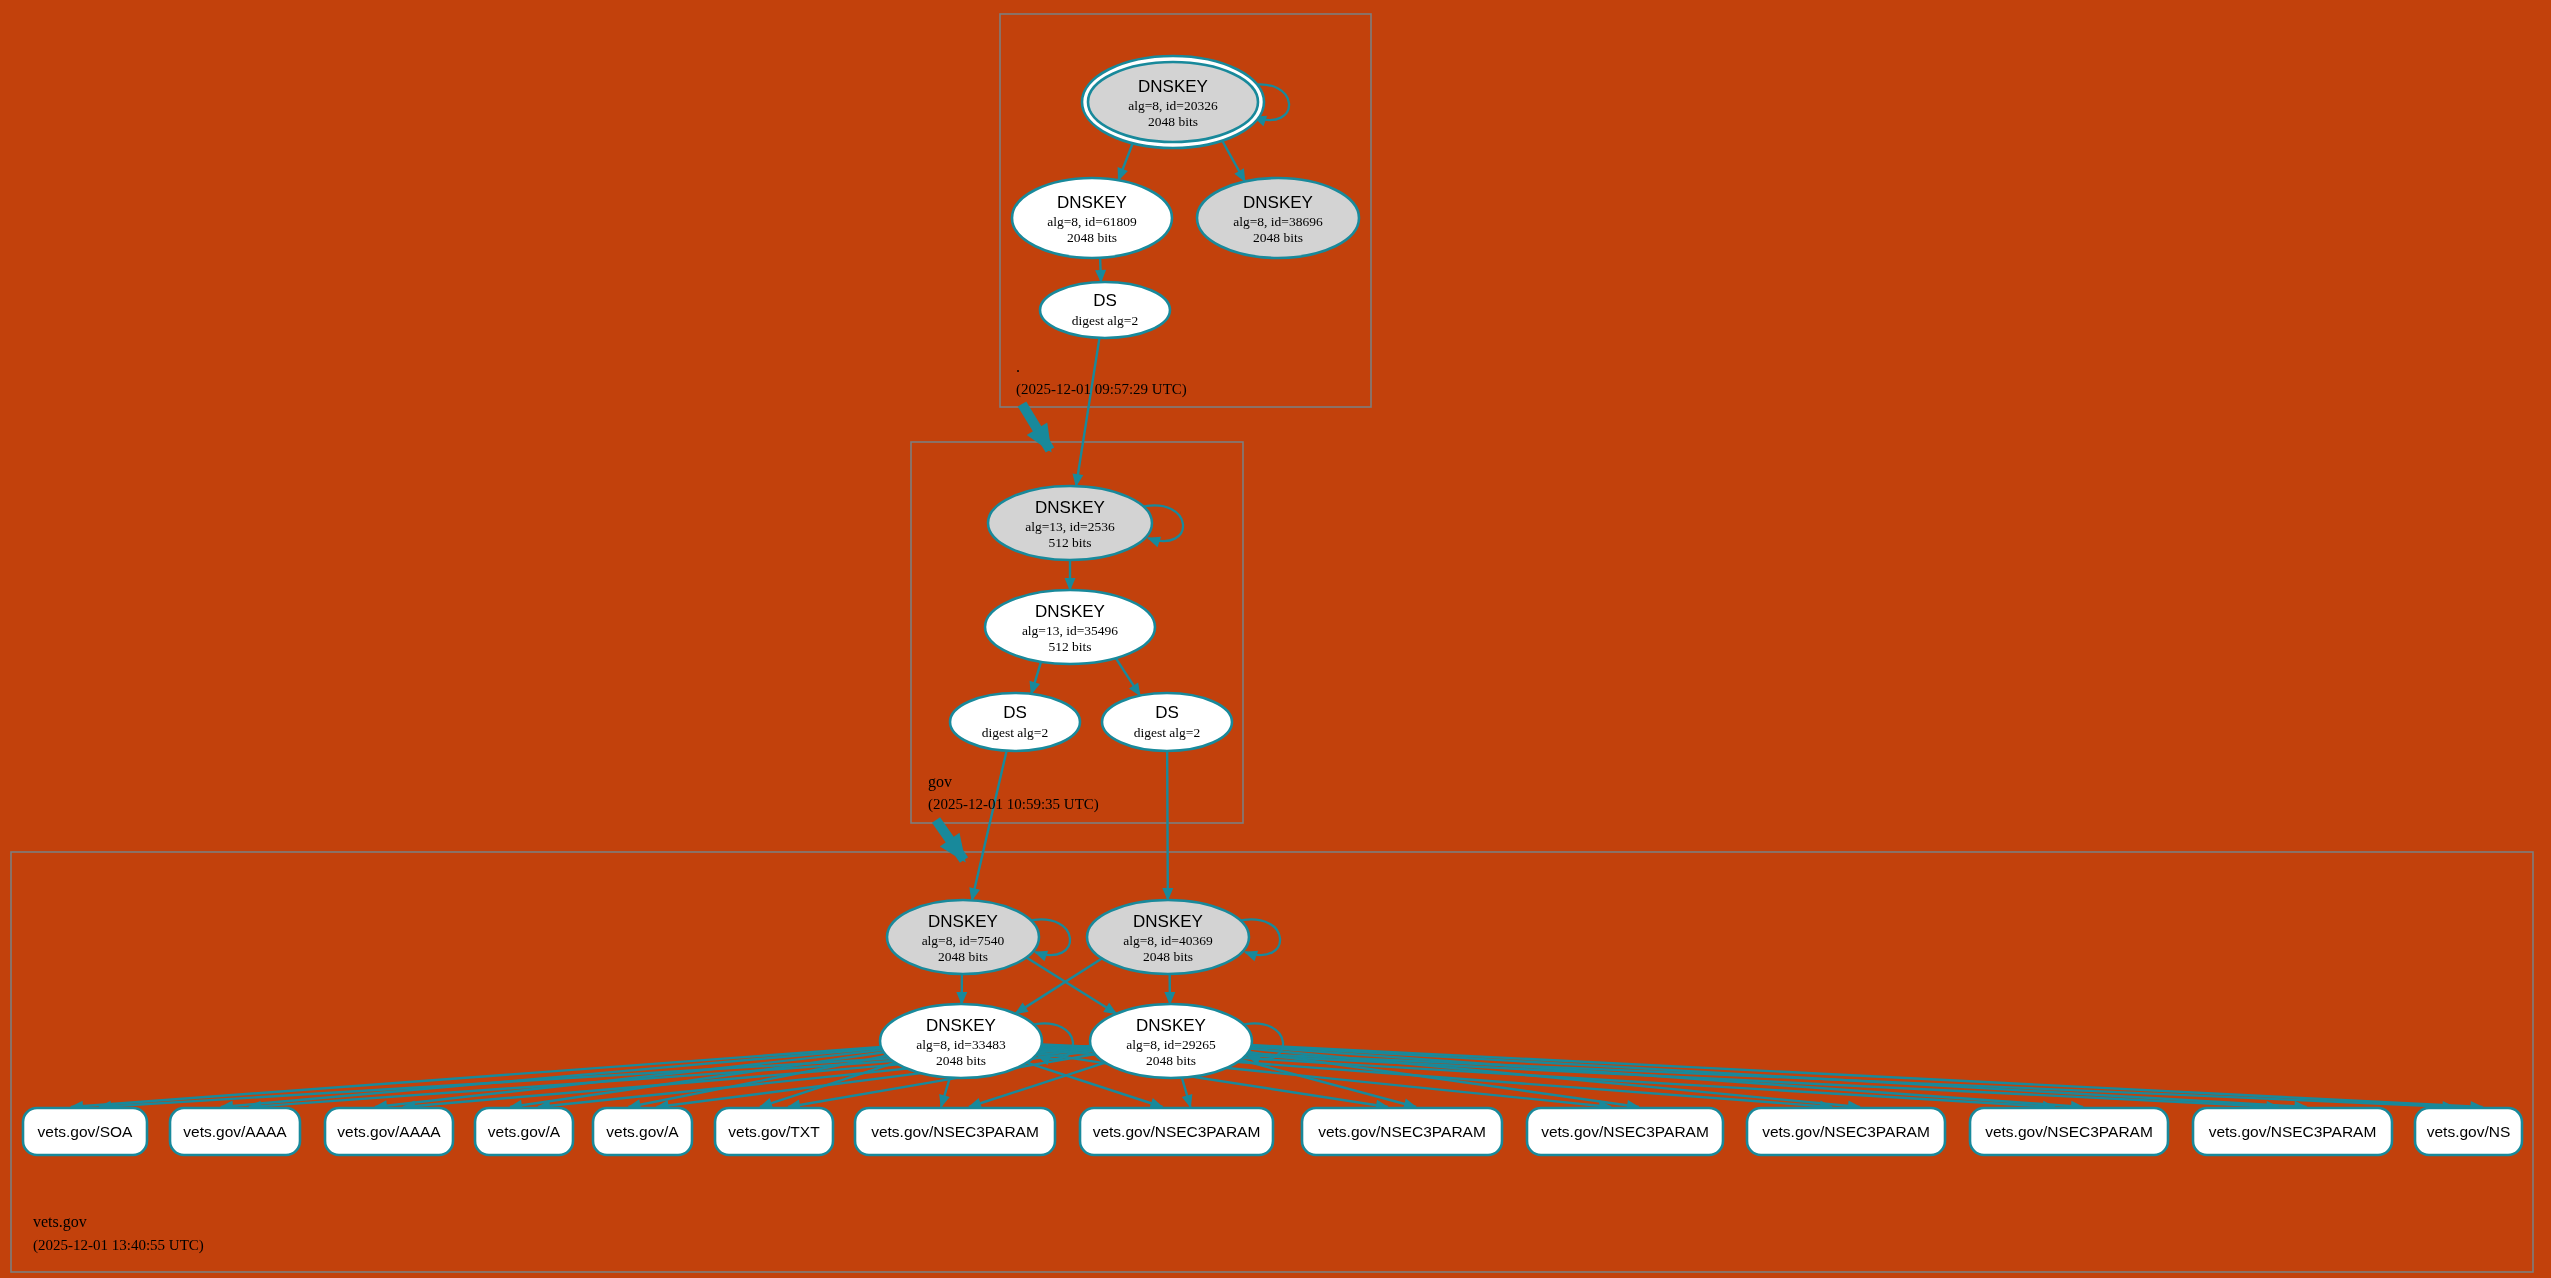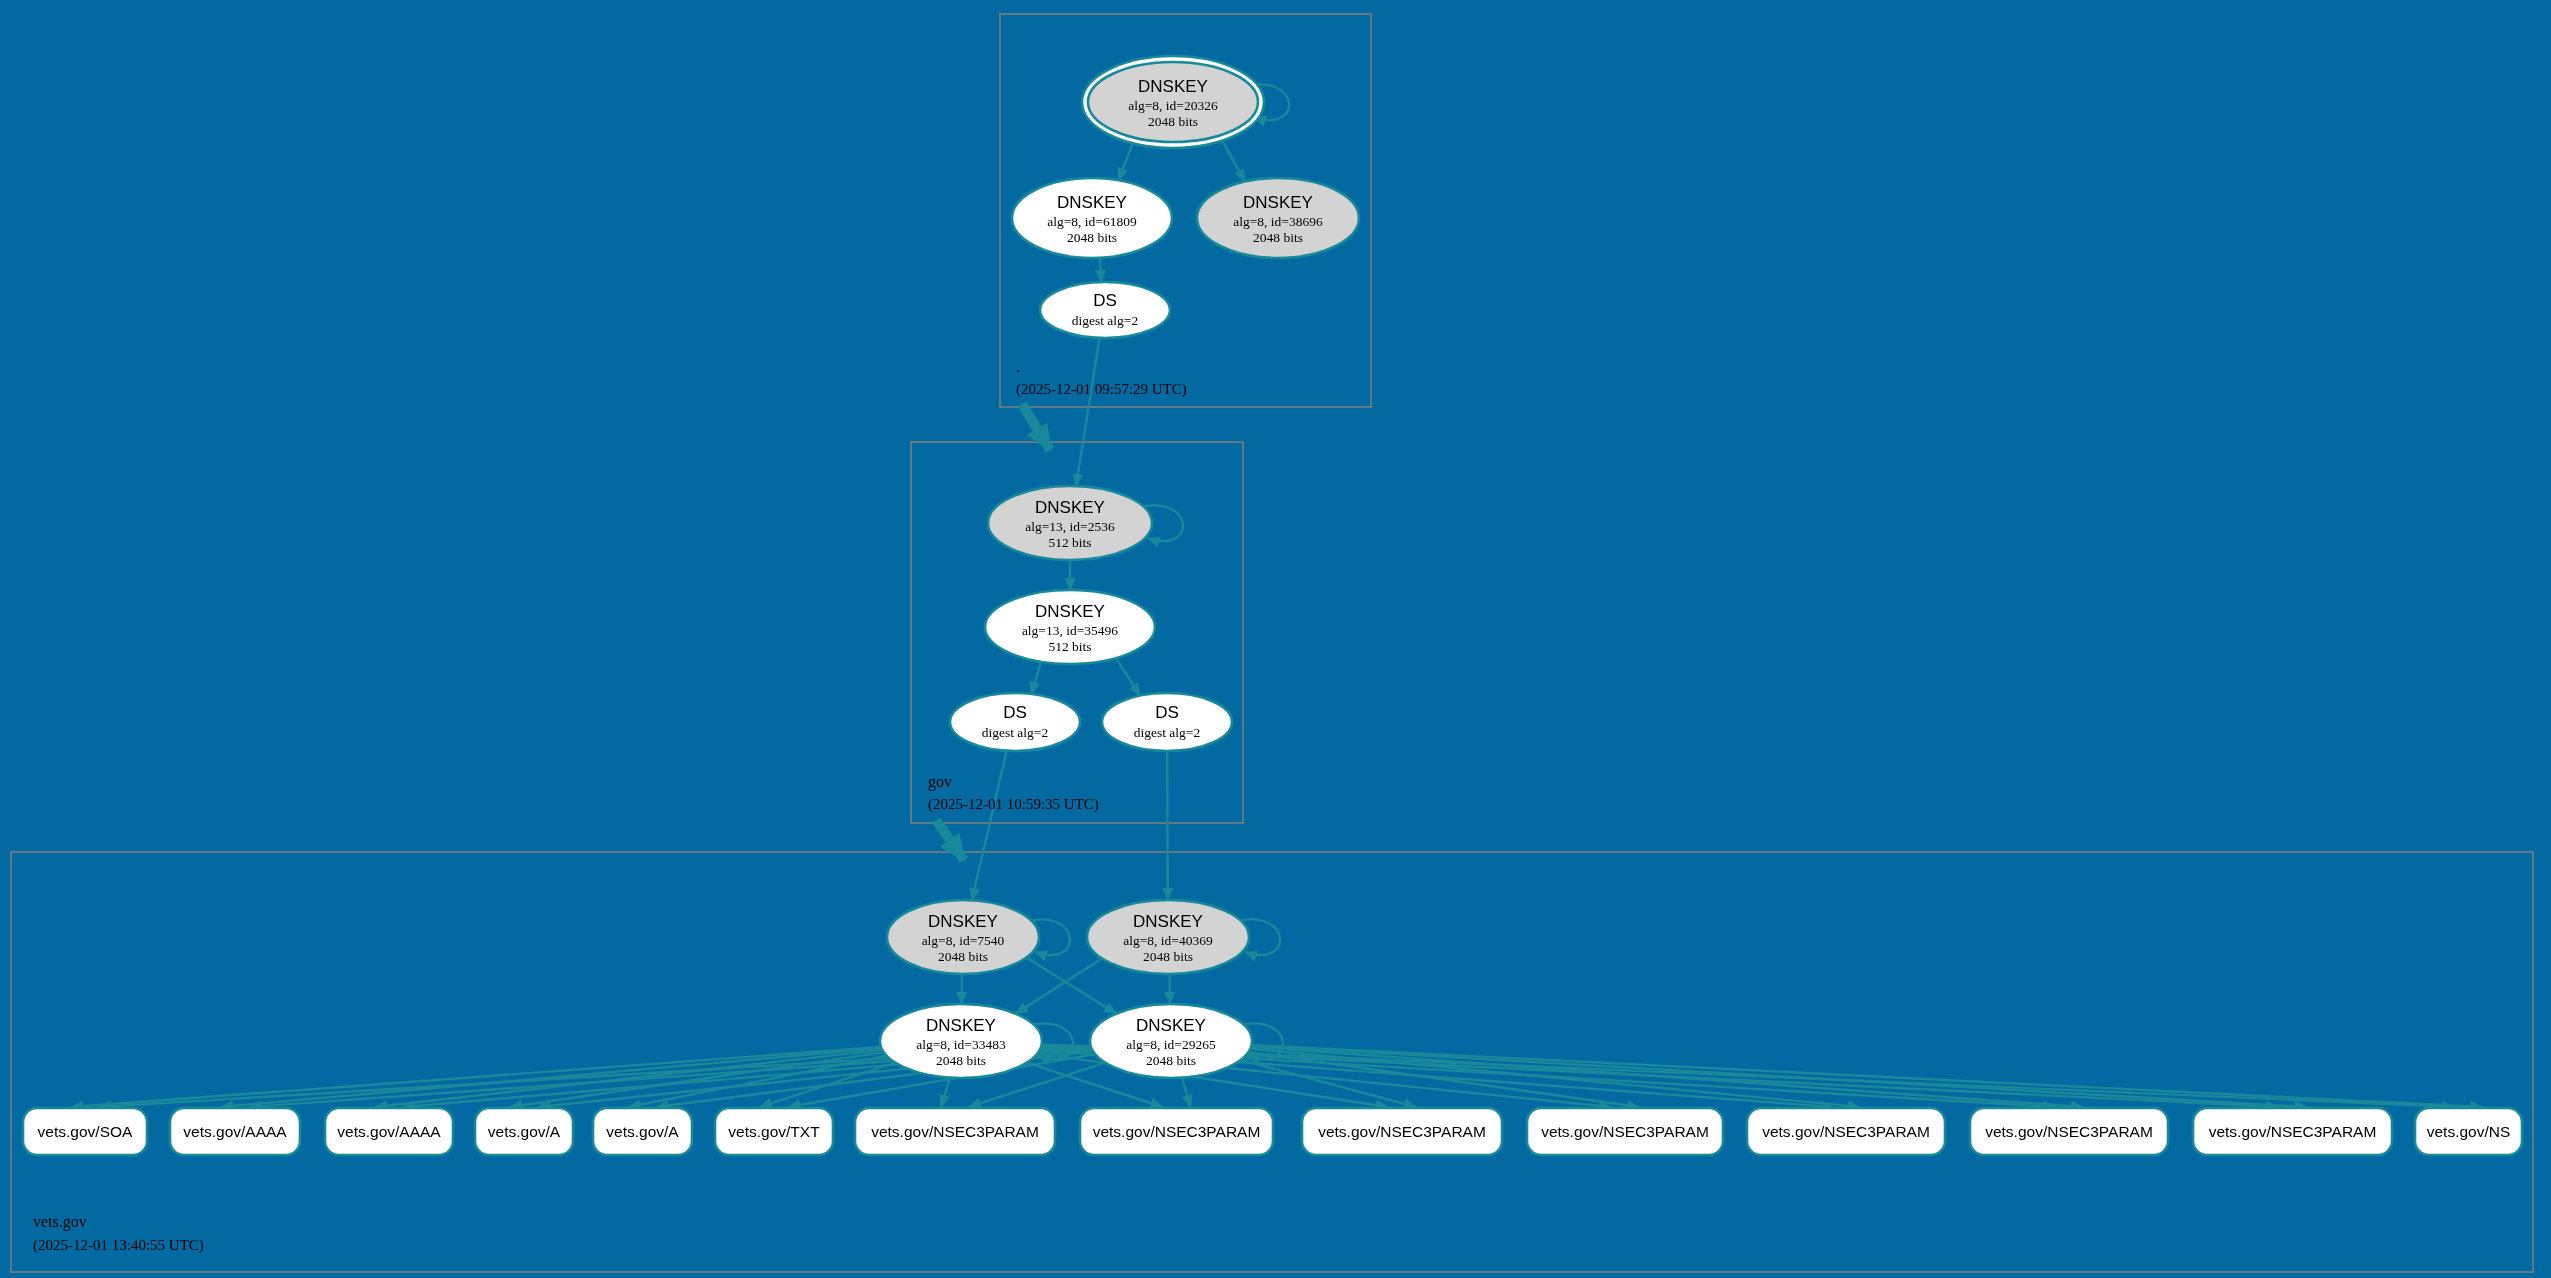--- a/index.html
+++ b/index.html
@@ -1,17 +1,17 @@
 <!DOCTYPE html>
 <html><head>
 <meta charset="utf-8">
 <style>
   html,body{margin:0;padding:0;background:#ffffff;}
   body{width:2551px;height:1278px;font-family:"Liberation Sans",sans-serif;}
-  #stage{position:relative;width:2551px;height:1278px;background:#0369a1;}
+  #stage{position:relative;width:2551px;height:1278px;background:#c2410c;}
   svg{display:block;}
   .node-title{font-family:"Liberation Sans",sans-serif;font-size:17px;fill:#000;}
   .node-sub{font-family:"Liberation Serif",serif;font-size:13.5px;fill:#000;}
   .rr-label{font-family:"Liberation Sans",sans-serif;font-size:15.5px;fill:#000;}
   .zone-label{font-family:"Liberation Serif",serif;font-size:16px;fill:#000;}
   .zone-ts{font-family:"Liberation Serif",serif;font-size:15px;fill:#000;}
 </style>
 </head>
 <body>
 

